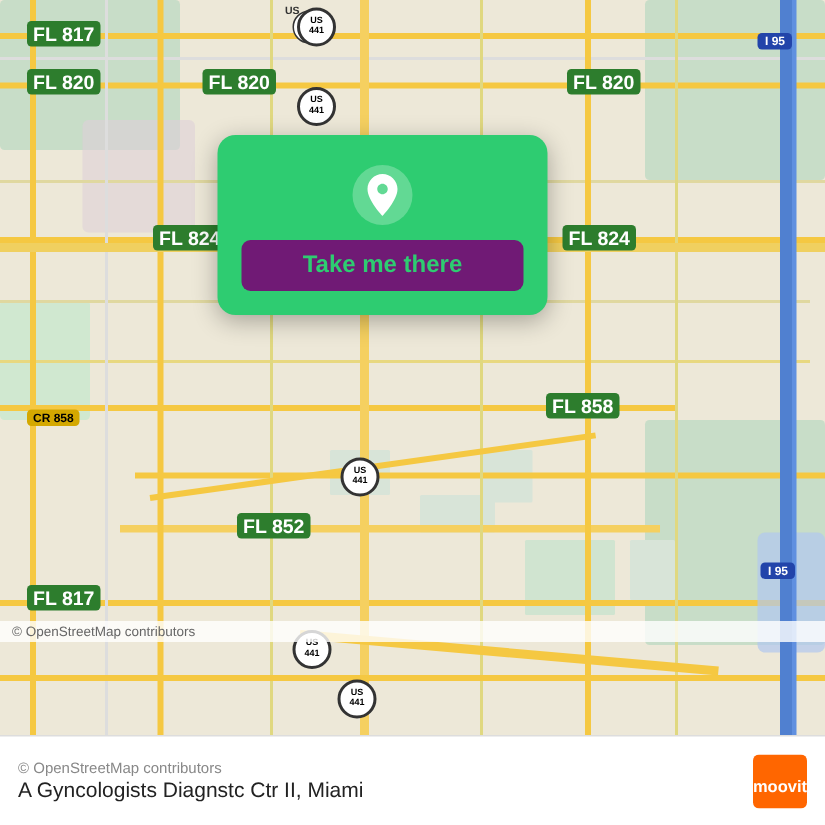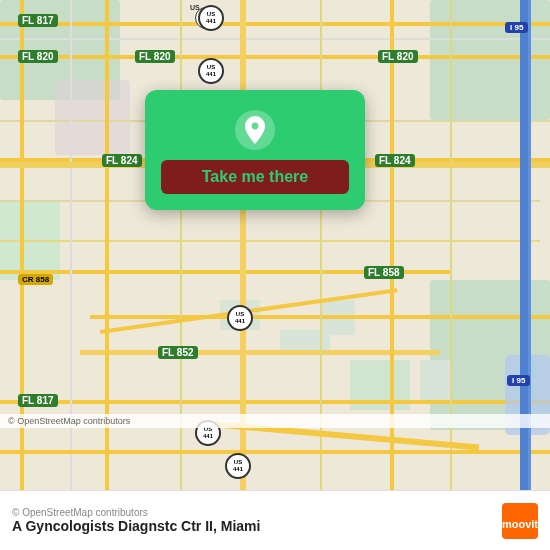--- a/index.html
+++ b/index.html
@@ -82,21 +82,21 @@
       align-items: center;
       justify-content: center;
       font-size: 9px;
       font-weight: bold;
     }
     .shield-green {
       background: #2d7d2d;
       color: white;
       border-radius: 3px;
       padding: 1px 4px;
-      font-size: 10px;
+      font-size: 13px;
       font-weight: bold;
     }
     .shield-yellow {
       background: #d4a800;
       color: black;
       border-radius: 3px;
       padding: 1px 4px;
       font-size: 8px;
       font-weight: bold;
     }
@@ -130,21 +130,21 @@
       box-shadow: 0 4px 16px rgba(0,0,0,0.3);
     }
 
     #popup-card .pin-icon {
       width: 44px;
       height: 44px;
       margin-bottom: 8px;
     }
 
     #popup-card .take-me-there-btn {
-      background: #7f1d1d;
+      background: #701a75;
       color: #2ecc71;
       border: none;
       border-radius: 6px;
       padding: 8px 24px;
       font-size: 16px;
       font-weight: bold;
       cursor: pointer;
       width: 100%;
     }
 
@@ -331,21 +331,21 @@
   </div>
 
   <div class="copyright-bar">
     <span>© OpenStreetMap contributors</span>
   </div>
 </div>
 
 <div id="bottom-bar">
   <div style="display:flex;flex-direction:column;justify-content:center;flex:1;">
     <div style="font-size:10px;color:#888;">© OpenStreetMap contributors</div>
-    <div style="font-size:14px;font-weight:bold;color:#222;">A Gyncologists Diagnstc Ctr II, Miami</div>
+    <div style="font-size:14px;font-weight:normal;color:#222;">A Gyncologists Diagnstc Ctr II, Miami</div>
   </div>
 
   <div class="moovit-logo">
     <svg width="36" height="36" viewBox="0 0 36 36">
       <rect width="36" height="36" rx="4" fill="#ff6600"></rect>
       <text x="18" y="25" text-anchor="middle" font-size="11" font-weight="bold" fill="white" font-family="Arial">moovit</text>
     </svg>
   </div>
 </div>
 

